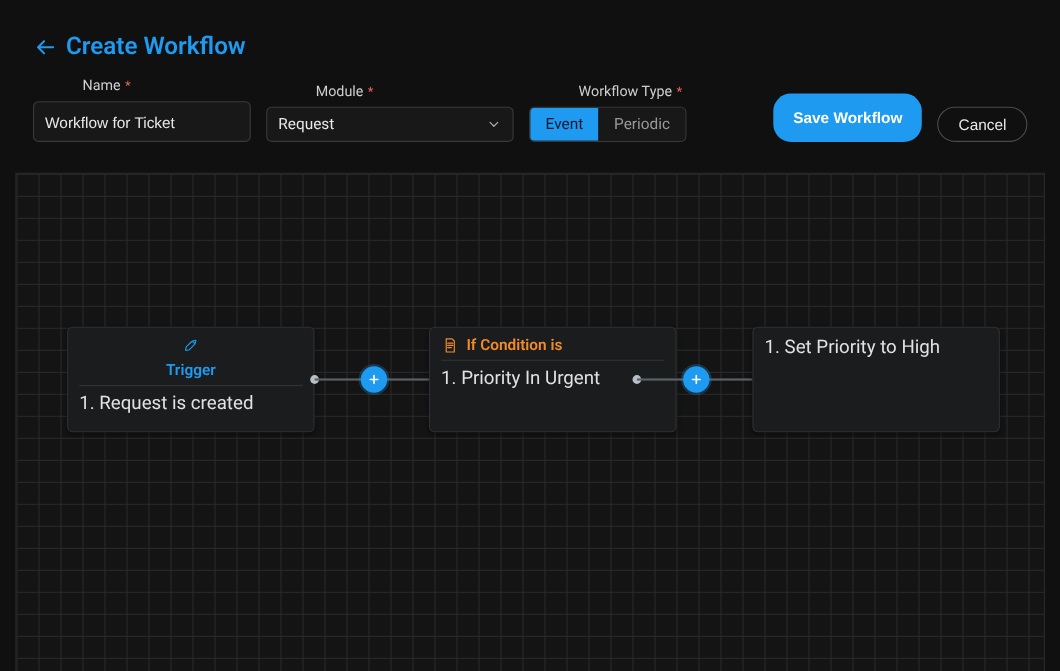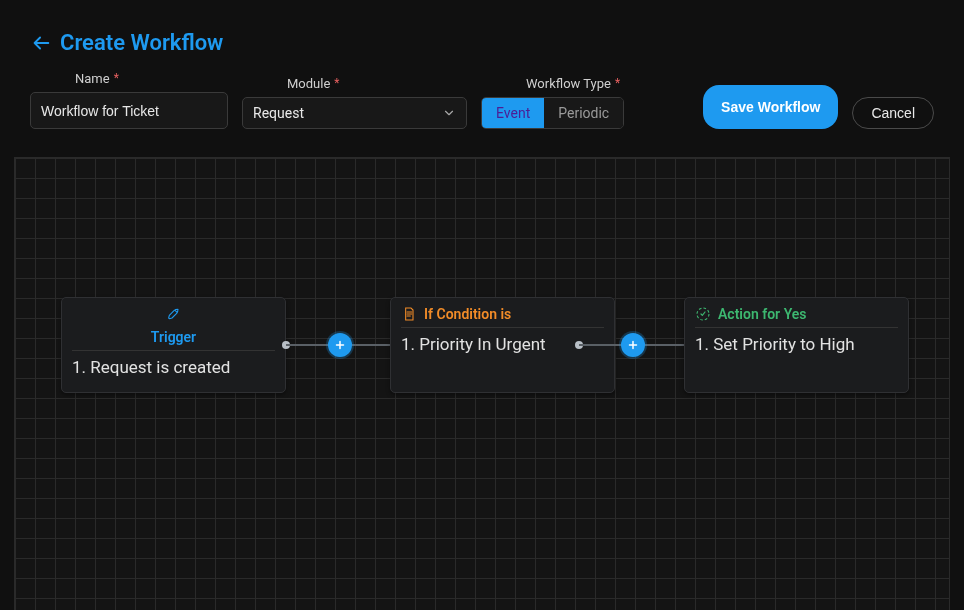--- a/index.html
+++ b/index.html
@@ -32,21 +32,21 @@
   }
   .select-wrap .chev { color: #a8a8a8; }
   .toggle-group {
     display: flex; border: 1px solid #3a3a3a; border-radius: 5px; overflow: hidden;
     height: 32px;
   }
   .toggle-btn {
     padding: 0 14px; display: flex; align-items: center; font-size: 14px;
     background: #181818; color: #9a9a9a; cursor: pointer;
   }
-  .toggle-btn.active { background: #1e9af0; color: #4c1d95; }
+  .toggle-btn.active { background: #1e9af0; color: #0f172a; }
   .spacer { flex: 1; }
   .primary-btn {
     height: 44px; padding: 0 18px; border-radius: 16px;
     background: #1e9af0; color: #fff; font-size: 14px; font-weight: 600;
     border: none; cursor: pointer;
   }
   .secondary-btn {
     height: 32px; padding: 0 18px; border-radius: 16px;
     background: transparent; color: #e8e8e8; font-size: 14px;
     border: 1px solid #4a4a4a; cursor: pointer;
@@ -179,22 +179,15 @@
 
   <div class="connector-dot" style="left:564px; top:187px;"></div>
   <div class="connector-line" style="left:564px; top:186px; width:105px;"></div>
   <div class="plus-node" style="left:618px; top:187px;">
     <svg viewBox="0 0 24 24">
         <path d="M12 5v14M5 12h14" stroke="#fff" stroke-width="3" stroke-linecap="round"></path>
       </svg>
   </div>
 
   <div class="node" style="left:669px; top:139px;">
-    <div class="node-head head-action">
-      <svg class="icon-sm" viewBox="0 0 24 24">
-        <circle cx="12" cy="12" r="9" fill="none" stroke="#3db770" stroke-width="1.6" stroke-dasharray="4 3"></circle>
-        <path d="M9 12l2 2 4-5" fill="none" stroke="#3db770" stroke-width="1.8" stroke-linecap="round" stroke-linejoin="round"></path>
-      </svg>
-      <span>Action for Yes</span>
-    </div>
     <div class="node-body">1. Set Priority to High</div>
   </div>
 </div>
 
 </body></html>

